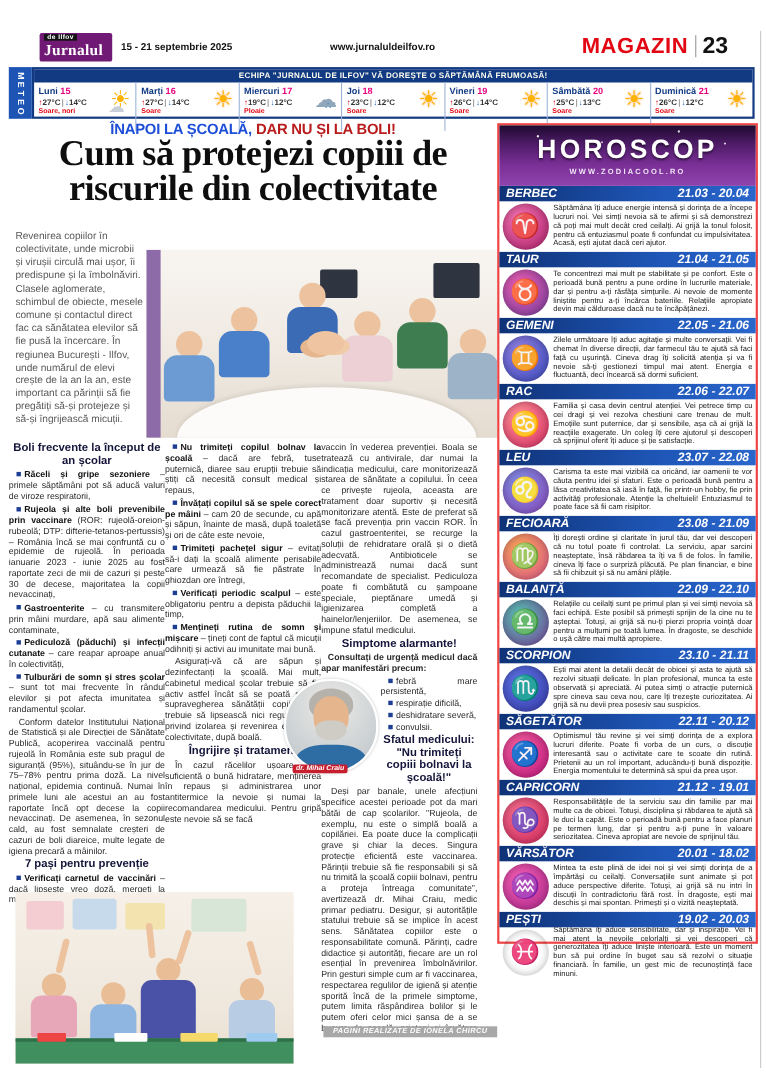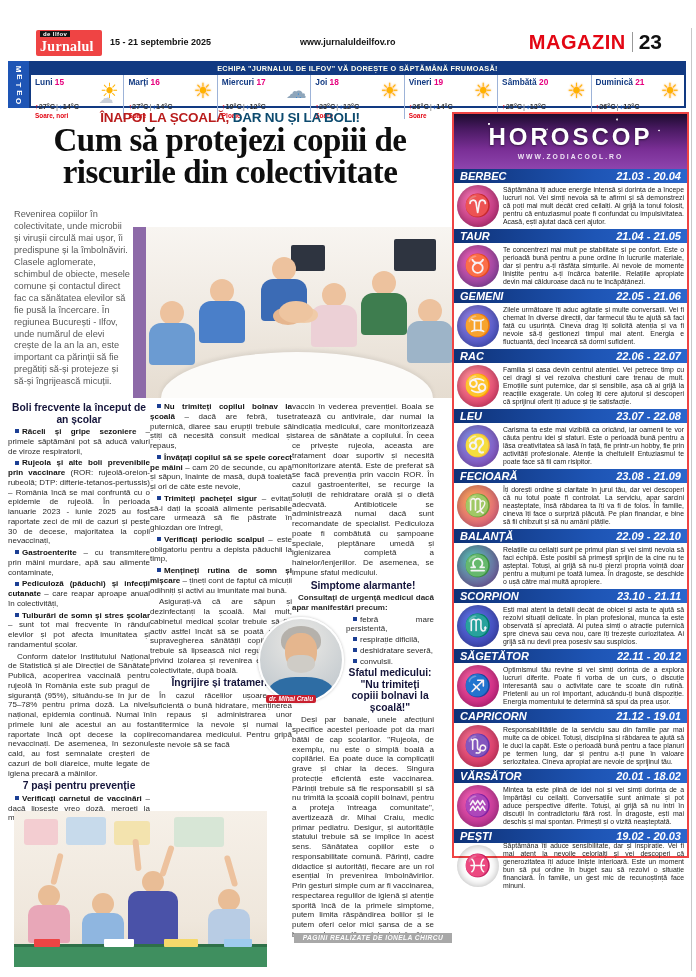--- a/index.html
+++ b/index.html
@@ -1,21 +1,21 @@
 <!DOCTYPE html>
 <html><head>
 <meta charset="utf-8">
 <style>
   html,body{margin:0;padding:0}
   body{width:696px;height:977px;background:#fff;font-family:"Liberation Sans",sans-serif;position:relative;overflow:hidden;color:#222}
   .edge-line{position:absolute;right:4px;top:28px;bottom:6px;width:1px;background:#c8c8c8}
 
   
   .masthead{position:absolute;left:8px;top:30px;width:680px;height:28px}
-  .logo{position:absolute;left:28px;top:0;width:66px;height:26px;background:#ef4444;border-radius:2px;overflow:hidden}
+  .logo{position:absolute;left:28px;top:0;width:66px;height:26px;background:#701a75;border-radius:2px;overflow:hidden}
   .logo-sub{position:absolute;top:1px;left:4px;font-size:6px;font-weight:bold;color:#fff;background:#141414;padding:0 3px;letter-spacing:.4px}
   .logo-main{position:absolute;bottom:1px;left:4px;font-family:"Liberation Serif",serif;font-weight:bold;font-size:14px;color:#fff;letter-spacing:.3px}
   .m-date{position:absolute;left:102px;top:7px;font-size:9px;font-weight:bold;color:#111}
   .m-site{position:absolute;left:292px;top:7px;font-size:9px;font-weight:bold;color:#111}
   .m-right{position:absolute;right:26px;top:0;display:flex;align-items:center;gap:6px}
   .m-mag{font-size:20px;font-weight:bold;color:#e30613;letter-spacing:.5px}
   .m-div{width:1px;height:20px;background:#999}
   .m-page{font-size:21px;font-weight:bold;color:#111}
 
   
@@ -23,34 +23,34 @@
   .meteo-tab{position:absolute;left:0;top:0;width:21px;height:47px;background:#1e55b5;color:#fff;display:flex;flex-direction:column;align-items:center;justify-content:center}
   .meteo-tab span{display:block;font-size:8px;font-weight:bold;transform:rotate(90deg);height:8px;line-height:8px}
   .meteo-box{position:absolute;left:21px;right:0;top:0;bottom:0;border:2px solid #123a82;background:#fff;box-sizing:border-box}
   .meteo-banner{background:#123a82;color:#fdfdef;font-size:7.3px;font-weight:bold;text-align:center;height:12px;line-height:12px;letter-spacing:.3px}
   .meteo-days{display:flex;height:44px}
   .mday{flex:1;position:relative;border-right:1px solid #9db3d8;padding:2px 0 0 4px;overflow:hidden}
   .mday:last-child{border-right:none}
   .mday-top{font-size:8.3px;font-weight:bold}
   .mday-name{color:#123a82}
   .mday-date{color:#e6007e}
-  .mday-temps{font-size:7.3px;font-weight:bold;margin-top:15px;color:#333}
+  .mday-temps{font-size:7.3px;font-weight:bold;margin-top:1px;color:#333}
   .up{color:#e30613}.down{color:#1c63c8}.tsep{color:#999;margin:0 1px}
   .mday-cond{color:#e30613;font-weight:bold;font-size:6.4px;margin-top:1px}
   .wicon{position:absolute;right:1px;top:3px;width:26px;height:26px;font-size:21px;line-height:26px;text-align:center}
   .wicon.sun::before{content:"☀";color:#ffb200;text-shadow:0 0 2px #ff8a00}
   .wicon.suncloud::before{content:"☀";color:#ffb200}
   .wicon.suncloud::after{content:"☁";color:#c9cfd8;position:absolute;right:9px;top:7px;font-size:15px}
   .wicon.rain::before{content:"☁";color:#8fa6bb}
   .wicon.rain::after{content:"∴";color:#2f86d6;position:absolute;right:8px;bottom:-5px;font-size:9px}
 
   
   .article{position:absolute;left:8px;top:110px;width:444px;height:862px}
   .kicker{position:absolute;top:0;width:100%;text-align:center;font-size:13.5px;font-weight:bold;letter-spacing:-.2px}
-  .kicker .red{color:#b91c1c}.kicker .blk{color:#0c4a6e}
+  .kicker .red{color:#1d4ed8}.kicker .blk{color:#b91c1c}
   .headline{position:absolute;top:14px;width:100%;text-align:center;font-family:"Liberation Serif",serif;font-weight:bold;font-size:33px;line-height:.98;color:#0e0e0e;letter-spacing:-.5px}
   .intro{position:absolute;left:6px;top:99px;width:116px;font-size:9.2px;line-height:1.3;color:#585858}
 
   .photo-main{position:absolute;left:125px;top:117px;width:319px;height:171px;background:linear-gradient(180deg,#f8f5f1 0%,#efe9e1 55%,#e5dcd0 100%);overflow:hidden}
   .pm-strip{position:absolute;left:0;top:0;width:13px;height:100%;background:#8d6aa8}
   .pm-mon{position:absolute;background:#2e3440;border-radius:2px}
   .pm-table{position:absolute;left:28px;bottom:-46px;width:272px;height:92px;background:#fcfbf9;border-radius:50%;box-shadow:0 -2px 4px rgba(0,0,0,.08)}
   .kid{position:absolute}
   .kid .head{width:24px;height:24px;border-radius:50%;background:#edc29e;margin:0 auto}
   .kid .torso{width:46px;height:42px;border-radius:12px 12px 4px 4px;margin-top:-2px}

